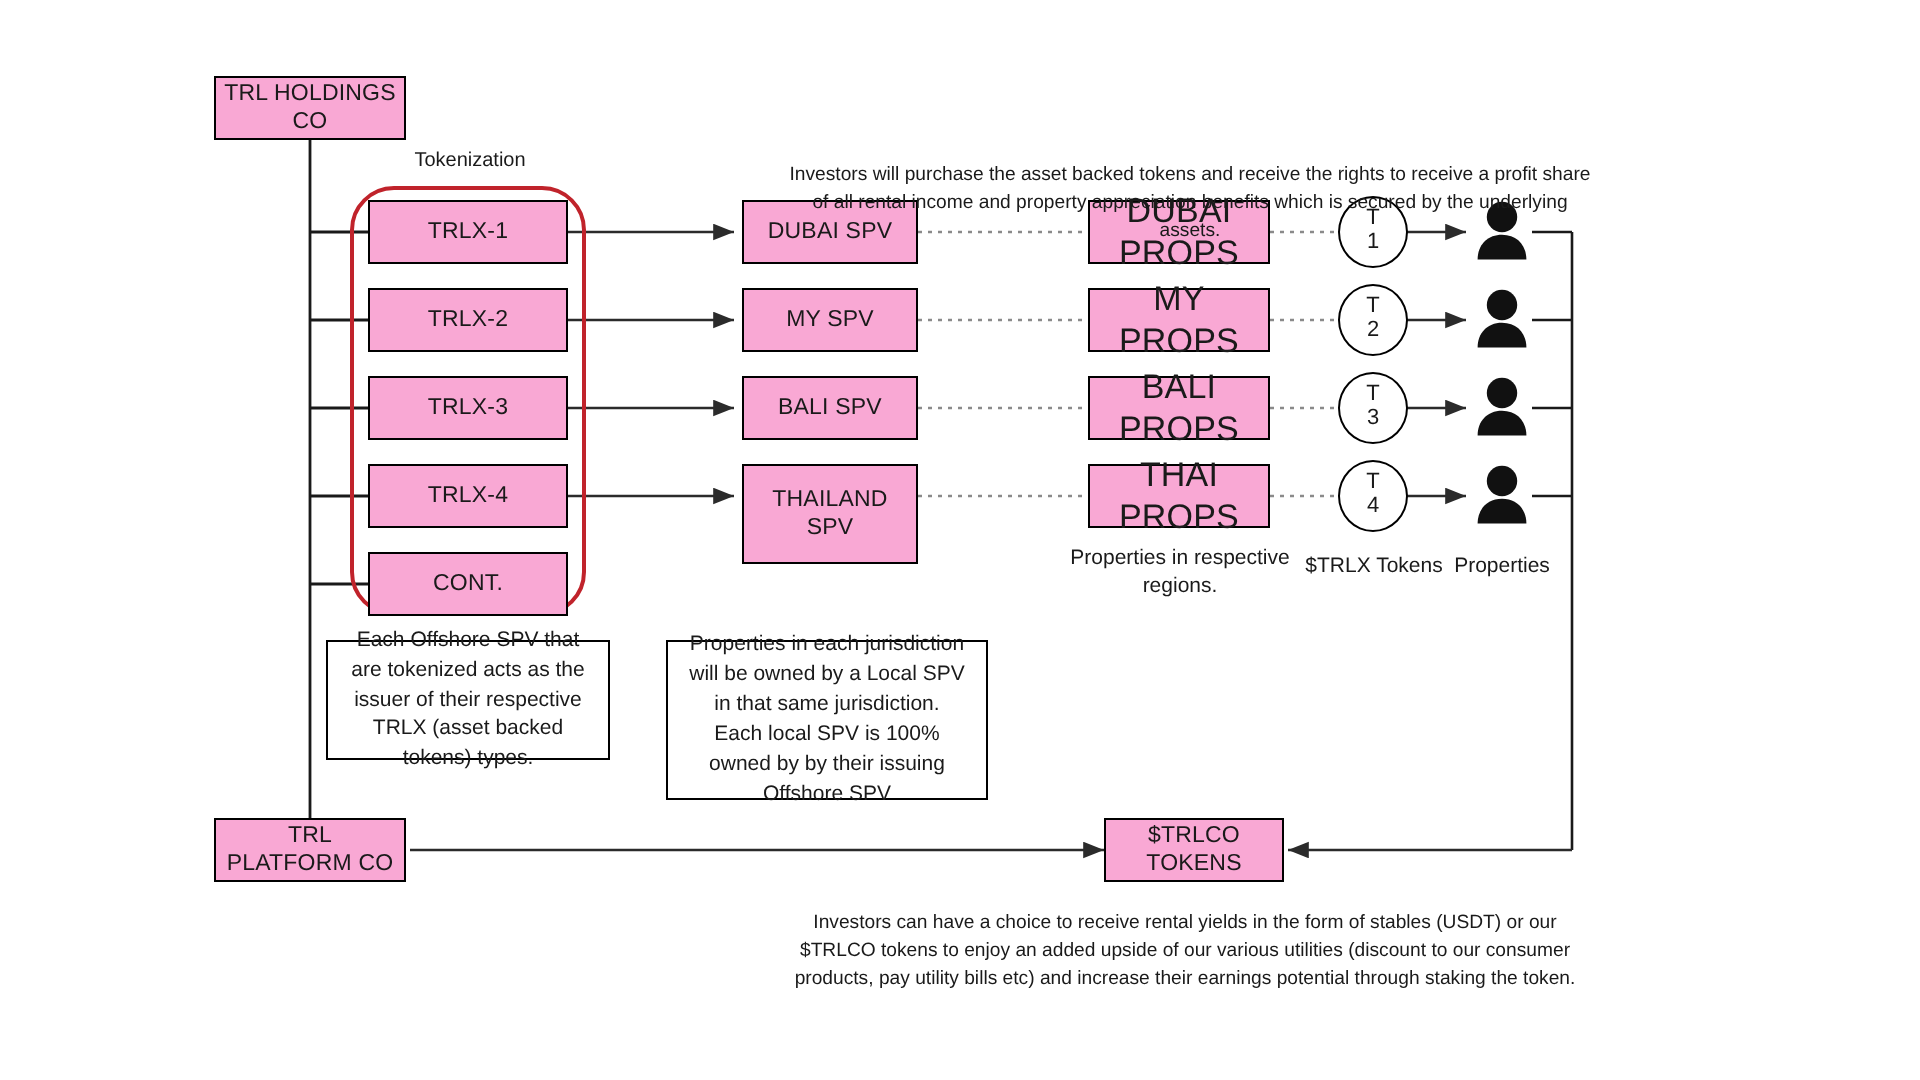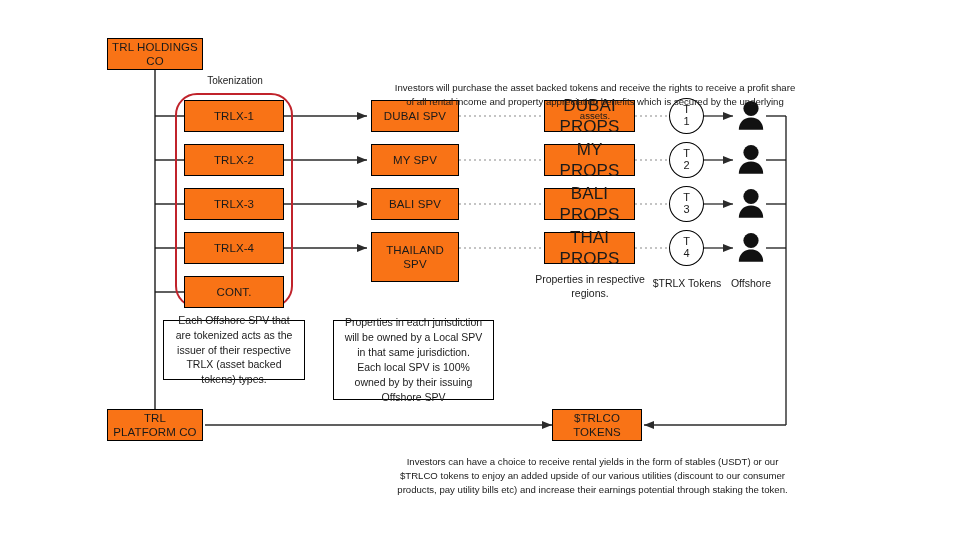--- a/index.html
+++ b/index.html
@@ -23,21 +23,21 @@
     left: 0;
     top: 0;
     width: 960px;
     height: 540px;
     pointer-events: none;
   }
   .node {
     position: absolute;
     box-sizing: border-box;
     border: 1.6px solid #000000;
-    background: #f97316;
+    background: #f9a8d4;
     display: flex;
     align-items: center;
     justify-content: center;
     text-align: center;
     color: #1a1a1a;
     font-size: 11.5px;
     line-height: 1.25;
     letter-spacing: 0.1px;
   }
   .node span { display: block; padding: 0 4px; }
@@ -265,21 +265,21 @@
     </svg>
   </div>
   <div class="person" style="left:736px; top:232px;">
     <svg viewBox="0 0 30 32" width="30" height="32" xmlns="http://www.w3.org/2000/svg">
       <circle cx="15" cy="8.5" r="7.6" fill="#111111"></circle>
       <path d="M15 17.4c-7.6 0-12.2 5.4-12.2 12.4h24.4c0-7-4.6-12.4-12.2-12.4z" fill="#111111"></path>
     </svg>
   </div>
 
   <div class="caption" style="left:718px; top:276px; width:66px;">
-    <span>Offshore</span>
+    <span>Properties</span>
   </div>
 
   <div class="notebox" style="left:163px; top:320px; width:142px; height:60px;">
     <span>Each Offshore SPV that are tokenized acts as the issuer of their respective TRLX (asset backed tokens) types.</span>
   </div>
   <div class="notebox" style="left:333px; top:320px; width:161px; height:80px;">
     <span>Properties in each jurisdiction will be owned by a Local SPV in that same jurisdiction. Each local SPV is 100% owned by by their issuing Offshore SPV</span>
   </div>
 
   <div class="paratext" style="left:390px; top:69px; width:410px;margin-top:12px;">

